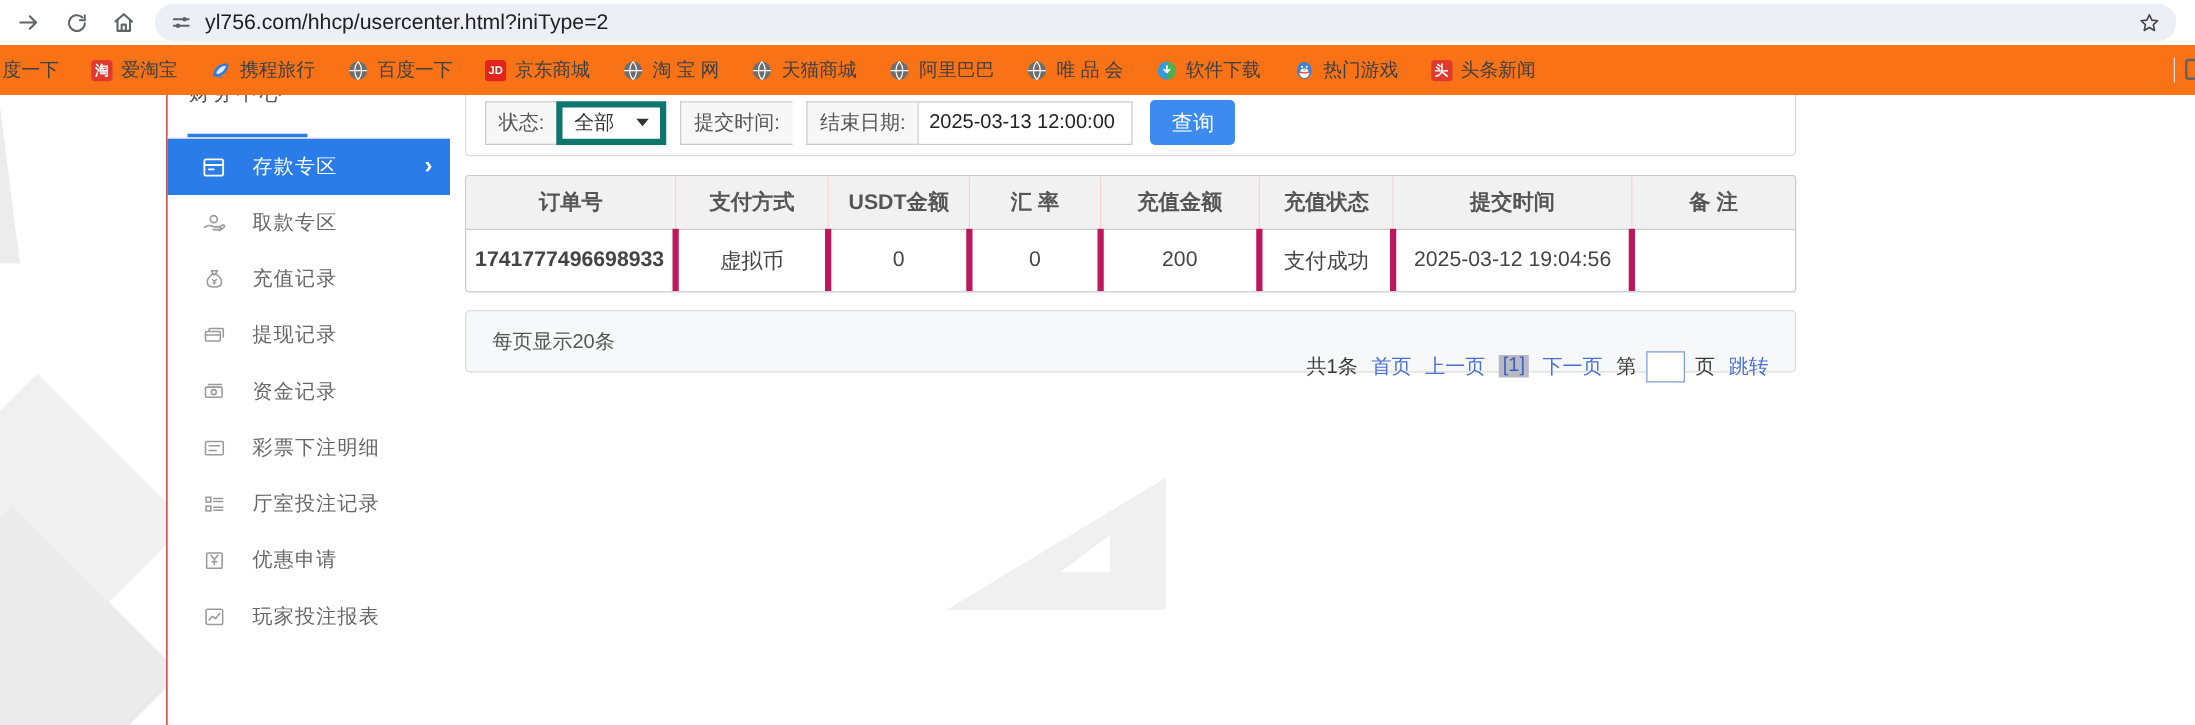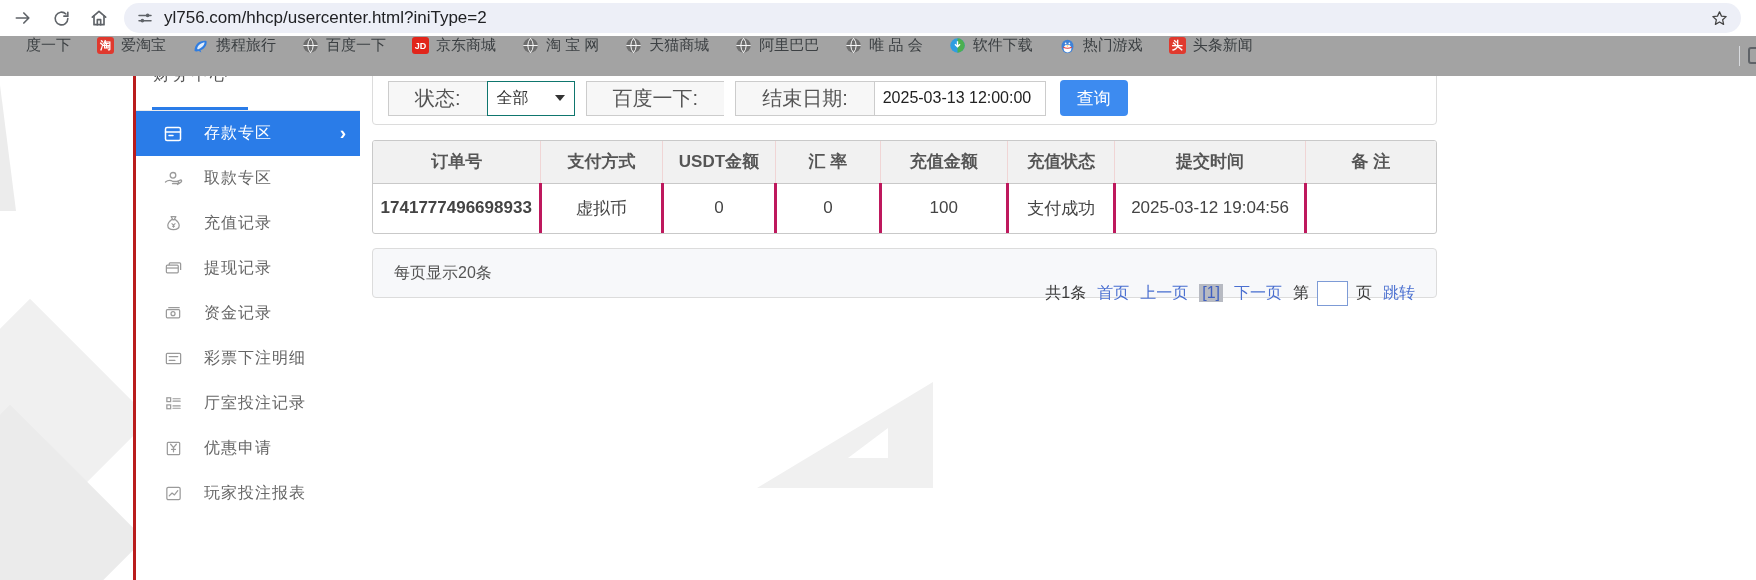--- a/index.html
+++ b/index.html
@@ -8,62 +8,62 @@
 body { position:relative; }
 
 
 .toolbar { height:36px; display:flex; align-items:center; padding-left:10px; background:#fff; }
 .tbtn { width:26px; height:26px; display:flex; align-items:center; justify-content:center; margin-right:12px; flex:none; cursor:pointer; }
 .omnibox { flex:1; height:30px; background:#edeff7; border-radius:15px; display:flex; align-items:center; padding:0 12px; margin-right:15px; }
 .omni-url { flex:1; font-size:17px; color:#202124; margin-left:10px; white-space:nowrap; overflow:hidden; }
 .star-btn { flex:none; cursor:pointer; display:flex; }
 
 
-.bookmarks { height:40px; display:flex; align-items:flex-start; position:relative; background:#a3a3a3; overflow:hidden;padding-left:24px; }
+.bookmarks { height:40px; display:flex; align-items:center; position:relative; background:#f97316; overflow:hidden; }
 .bm { display:flex; align-items:center; margin-left:26px; font-size:15px; color:#3c4043; white-space:nowrap; cursor:pointer; }
 .bm.clipped { margin-left:2px; }
 .fav { width:17px; height:17px; margin-right:7px; display:flex; align-items:center; justify-content:center; flex:none; }
 .sq { width:17px; height:17px; border-radius:3px; color:#fff; font-weight:bold; font-size:11px; display:flex; align-items:center; justify-content:center; }
 .sq.jd { font-size:9px; }
 .bm-divider { position:absolute; right:16px; top:10px; width:1px; height:20px; background:#d8dade; }
 .bm-partial { position:absolute; right:-7px; top:11px; width:15px; height:17px; border:2px solid #5f6368; border-radius:3px; }
 
 
 .page { position:absolute; top:76px; left:0; width:1756px; height:504px; overflow:hidden; background:#fff; }
 .wm { position:absolute; }
 
 
-.sidebar { position:absolute; left:133px; top:0; width:227px; height:100%; background:#fff; border-left:3px solid #b91c1c; }
+.sidebar { position:absolute; left:133px; top:0; width:227px; height:100%; background:#fff; border-left:1px solid #b91c1c; }
 .tabhead { position:relative; height:35px; overflow:hidden; border-bottom:1px solid #ebebeb; }
 .tabhead .ttl { position:absolute; left:17px; top:-13px; font-size:17px; color:#555; letter-spacing:2px; }
 .tabhead .ind { position:absolute; left:16px; bottom:0; width:96px; height:3px; background:#2a7ce8; }
 .mi { position:relative; height:45px; display:flex; align-items:center; padding-left:27px; color:#666; font-size:16px; letter-spacing:1px; cursor:pointer; }
 .mi .ico { width:20px; height:20px; margin-right:21px; display:flex; align-items:center; justify-content:center; flex:none; }
 .mi.active { background:#2a7ce8; color:#fff; }
 .mi .chev { display:none; position:absolute; right:13px; top:11px; font-size:19px; font-weight:bold; color:#fff; }
 .mi.active .chev { display:block; }
 
 
 .content { position:absolute; left:372px; top:0; width:1065px; height:100%; }
 
 .filter-panel { position:absolute; top:-19px; left:0; width:100%; height:68px; background:#fff; border:1px solid #dcdcdc; border-radius:4px; }
 .filter-row { position:absolute; left:15px; bottom:8px; display:flex; align-items:center; height:36px; }
-.addon { background:#f7f7f7; border:1px solid #ccc; border-right:none; padding:0 26px; height:35px; display:flex; align-items:center; font-size:20px; color:#555; }
-.sel { border:1px solid #0f766e; background:#fff; height:35px; width:88px; display:flex; align-items:center; justify-content:space-between; padding:0 9px; font-size:16px; color:#333; cursor:pointer; }
+.addon { background:#f7f7f7; border:1px solid #ccc; border-right:none; padding:0 10px; height:35px; display:flex; align-items:center; font-size:16px; color:#555; }
+.sel { border:5px solid #0f766e; background:#fff; height:35px; width:88px; display:flex; align-items:center; justify-content:space-between; padding:0 9px; font-size:16px; color:#333; cursor:pointer; }
 .caret { width:0; height:0; border-left:5px solid transparent; border-right:5px solid transparent; border-top:6px solid #333; }
 .dinput { border:1px solid #ccc; background:#fff; height:35px; width:172px; padding:0 8px; font-size:16px; color:#222; font-family:inherit; }
 .fgap { width:11px; flex:none; }
 .btn-query { margin-left:14px; height:36px; padding:0 17px; background:#3d8bf0; color:#fff; border:none; border-radius:4px; font-size:17px; font-family:inherit; cursor:pointer; }
 
 
 .table-wrap { position:absolute; top:64px; left:0; width:100%; border:1px solid #c9c9c9; border-radius:3px; overflow:hidden; background:#fff; }
 table { width:100%; border-collapse:collapse; table-layout:fixed; }
 th { background:#f1f1f1; height:42px; font-size:17px; color:#555; font-weight:bold; border-bottom:1px solid #c9c9c9; border-left:1px solid #f0d5d5; text-align:center;margin-top:39px; }
 th:first-child { border-left:none; }
-td { height:50px; font-size:17px; color:#444; text-align:center; border-left:3px solid #be185d; }
+td { height:50px; font-size:17px; color:#444; text-align:center; border-left:5px solid #be185d; }
 td:first-child { border-left:none;font-weight:bold; }
 
 
 .pager { position:absolute; top:172px; left:0; width:100%; height:50px; background:#f7f8fa; border:1px solid #dcdcdc; border-radius:4px; display:flex; align-items:center; justify-content:space-between; padding:0 21px; }
 .pg-left { font-size:16px; color:#555; }
 .pg-right { display:flex; align-items:center; font-size:16px; color:#3a3a3a; }
 .pg-right > * { margin-left:11px;margin-top:40px; }
 .pg-link { color:#4a6fd0; cursor:pointer; }
 .pg-cur { background:#b7bac2; color:#3f5fc0; padding:0 3px; cursor:default; }
 .pg-input { width:31px; height:25px; border:1px solid #7d9bd6; background:#fff; font-family:inherit; font-size:15px; text-align:center; }
@@ -334,21 +334,21 @@
   <div class="content">
 
     <div class="filter-panel">
       <div class="filter-row">
         <span class="addon">状态:</span>
         <div class="sel">
           <span>全部</span>
           <span class="caret"></span>
         </div>
         <span class="fgap"></span>
-        <span class="addon">百度一下:</span>
+        <span class="addon">提交时间:</span>
         <span class="fgap"></span>
         <span class="addon">结束日期:</span>
         <input class="dinput" readonly="" value="2025-03-13 12:00:00" style="">
         <button class="btn-query">查询</button>
       </div>
     </div>
 
     <div class="table-wrap">
       <table>
         <colgroup>
@@ -372,21 +372,21 @@
             <th>提交时间</th>
             <th>备 注</th>
           </tr>
         </thead>
         <tbody>
           <tr>
             <td>1741777496698933</td>
             <td>虚拟币</td>
             <td>0</td>
             <td>0</td>
-            <td>100</td>
+            <td>200</td>
             <td>支付成功</td>
             <td>2025-03-12 19:04:56</td>
             <td></td>
           </tr>
         </tbody>
       </table>
     </div>
 
     <div class="pager">
       <span class="pg-left">每页显示20条</span>

